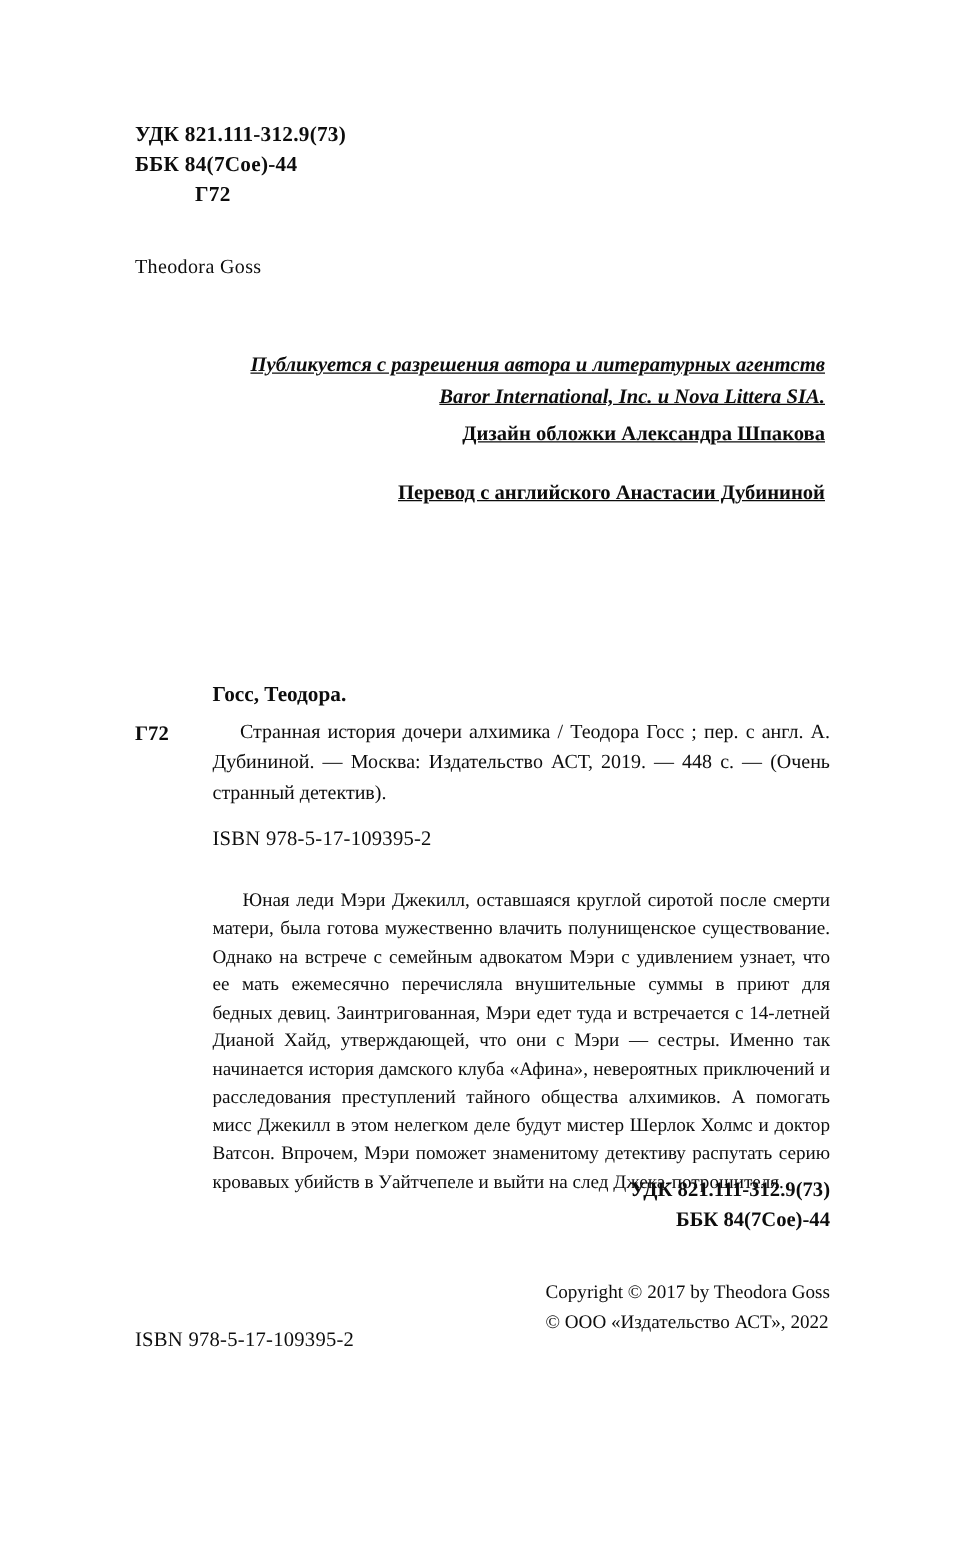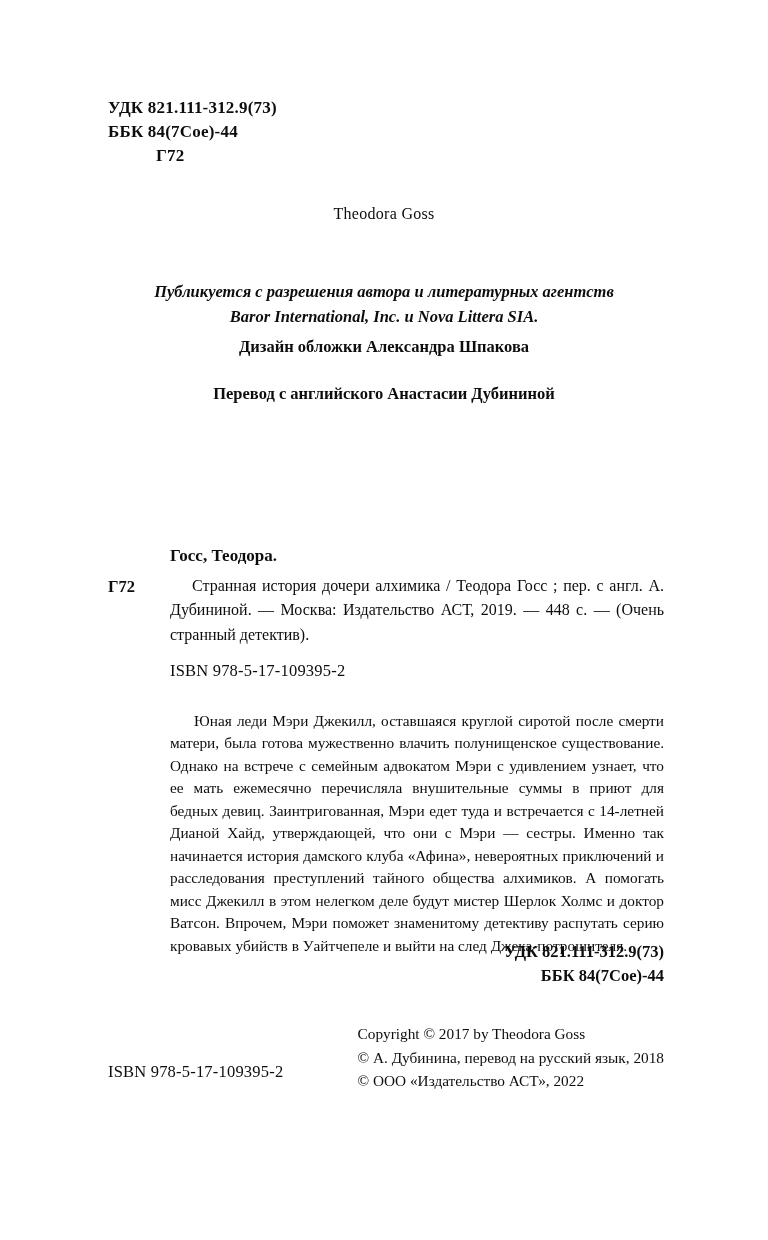--- a/index.html
+++ b/index.html
@@ -34,40 +34,41 @@
   }
   .udk-block .ln { white-space: pre; }
   .udk-block .ln.indent { padding-left: 48px; }
 
   
   .orig-block {
     position: absolute;
     left: 108px;
     top: 205px;
     width: 552px;
-    text-align: center;
+    text-align: left;
   }
   .orig-author {
     font-size: 16px;
     letter-spacing: 0.3px;
     margin-bottom: 5px;
   }
   .orig-title {
     font-size: 19px;
     letter-spacing: 0.2px;
     white-space: nowrap;
   }
 
   
   .credits {
     position: absolute;
     left: 108px;
     top: 280px;
     width: 552px;
-    text-align: center;
+    text-align: right;
+    text-decoration: underline;
   }
   .credits .italic-line {
     font-style: italic;
     font-weight: 700;
     font-size: 16.5px;
     line-height: 1.5;
   }
   .credits .trans-line {
     font-weight: 700;
     font-size: 16.5px;
@@ -189,19 +190,18 @@
 
   <div class="annotation">Юная леди Мэри Джекилл, оставшаяся круглой сиротой после смерти матери, была готова мужественно влачить полунищенское существование. Однако на встрече с семейным адвокатом Мэри с удивлением узнает, что ее мать ежемесячно перечисляла внушительные суммы в приют для бедных девиц. Заинтригованная, Мэри едет туда и встречается с 14-летней Дианой Хайд, утверждающей, что они с Мэри — сестры. Именно так начинается история дамского клуба «Афина», невероятных приключений и расследования преступлений тайного общества алхимиков. А помогать мисс Джекилл в этом нелегком деле будут мистер Шерлок Холмс и доктор Ватсон. Впрочем, Мэри поможет знаменитому детективу распутать серию кровавых убийств в Уайтчепеле и выйти на след Джека-потрошителя.</div>
 
   <div class="codes-right">
     <div>УДК 821.111-312.9(73)</div>
     <div>ББК 84(7Сое)-44</div>
   </div>
 
   <div class="copyright">
     <div class="cline">Copyright © 2017 by Theodora Goss</div>
-    <div class="cline">© А. Дубинина, перевод на русский язык, 2018</div>
     <div class="cline">© ООО «Издательство АСТ», 2022</div>
   </div>
 
   <div class="isbn-bottom">ISBN 978-5-17-109395-2</div>
 
 </div>
 
 </body></html>

